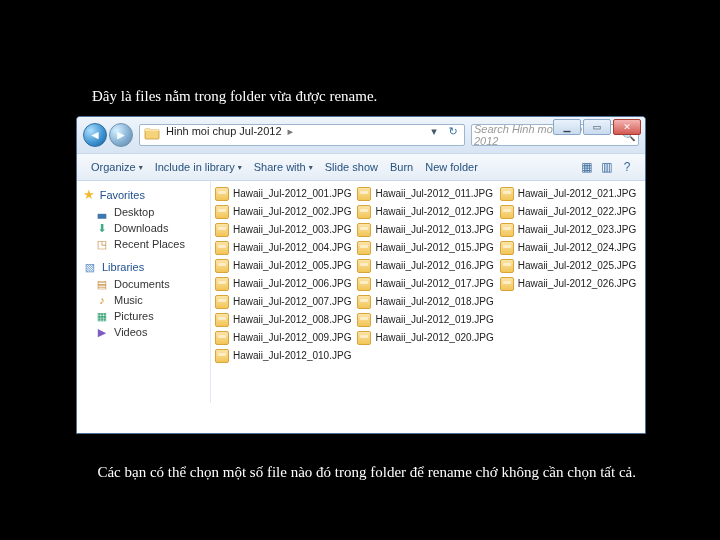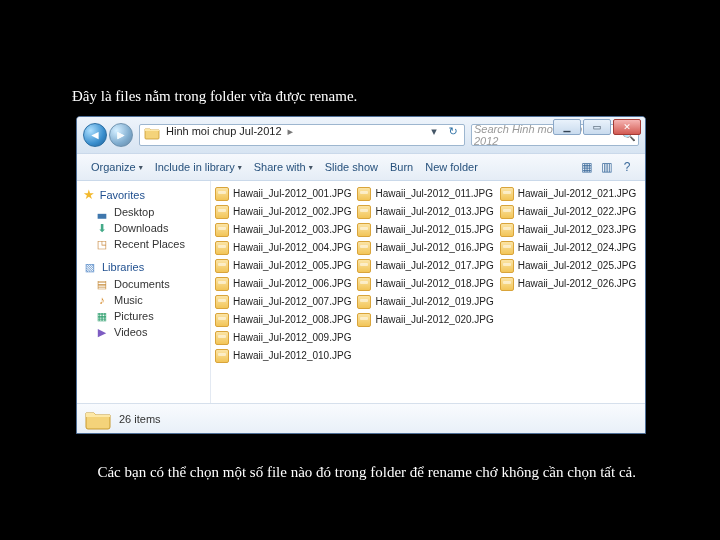--- a/index.html
+++ b/index.html
@@ -1,18 +1,18 @@
 <!DOCTYPE html>
 <html><head>
 <meta charset="utf-8">
 <style>
   * { margin: 0; padding: 0; box-sizing: border-box; font-family: "Segoe UI", Tahoma, sans-serif; }
   body { background: #000; width: 720px; height: 540px; position: relative; }
   .caption { color: #fff; font-family: "Times New Roman", serif; font-size: 15px; position: absolute; }
-  .caption.top { top: 88px; left: 72px; }
+  .caption.top { top: 88px; left: 92px; }
   .caption.bottom { top: 462px; left: 76px; width: 560px; line-height: 1.35; text-align: right; }
 
   .explorer { position: absolute; left: 76px; top: 116px; width: 570px; height: 318px;
               background: #fff; border: 1px solid #4f6f97; border-radius: 4px 4px 0 0; overflow: hidden;
               box-shadow: 0 0 0 1px rgba(0,0,0,.2); }
 
   
   .titlebar { height: 36px; background: linear-gradient(#eef4fb, #d7e4f2); display: flex; align-items: center; }
   .navbtns { display: flex; gap: 2px; margin: 0 6px; }
   .navbtn { width: 24px; height: 24px; border-radius: 50%; background: radial-gradient(circle at 30% 30%, #aee0ff, #3a8fce 60%, #1f5f94); border: 1px solid #2c6fa4; display:flex; align-items:center; justify-content:center; font-size:12px; color:#fff; }
@@ -229,20 +229,24 @@
               <span>Hawaii_Jul-2012_010.JPG</span>
             </div>
           </div>
         <div class="col" id="col2">
             <div class="file">
               <span class="fic"></span>
               <span>Hawaii_Jul-2012_011.JPG</span>
             </div>
             <div class="file">
               <span class="fic"></span>
+              <span>Hawaii_Jul-2012_012.JPG</span>
+            </div>
+            <div class="file">
+              <span class="fic"></span>
               <span>Hawaii_Jul-2012_013.JPG</span>
             </div>
             <div class="file">
               <span class="fic"></span>
               <span>Hawaii_Jul-2012_015.JPG</span>
             </div>
             <div class="file">
               <span class="fic"></span>
               <span>Hawaii_Jul-2012_016.JPG</span>
             </div>
@@ -286,23 +290,14 @@
             </div>
             <div class="file">
               <span class="fic"></span>
               <span>Hawaii_Jul-2012_026.JPG</span>
             </div>
           </div>
       </div>
     </div>
   </div>
 
-  <div class="statusbar">
-    <span class="bigfolder">
-      <svg class="folder-ic" viewBox="0 0 26 22">
-          <path fill="#f4d37a" stroke="#c99a2e" d="M1 5h8l2 2h14v12a2 2 0 0 1-2 2H3a2 2 0 0 1-2-2z"></path>
-          <path fill="#fde8a7" d="M1 5h8l2 2h14v2H1z"></path>
-        </svg>
-    </span>
-    <span>26 items</span>
-  </div>
 
 </div>
 
 </body></html>

